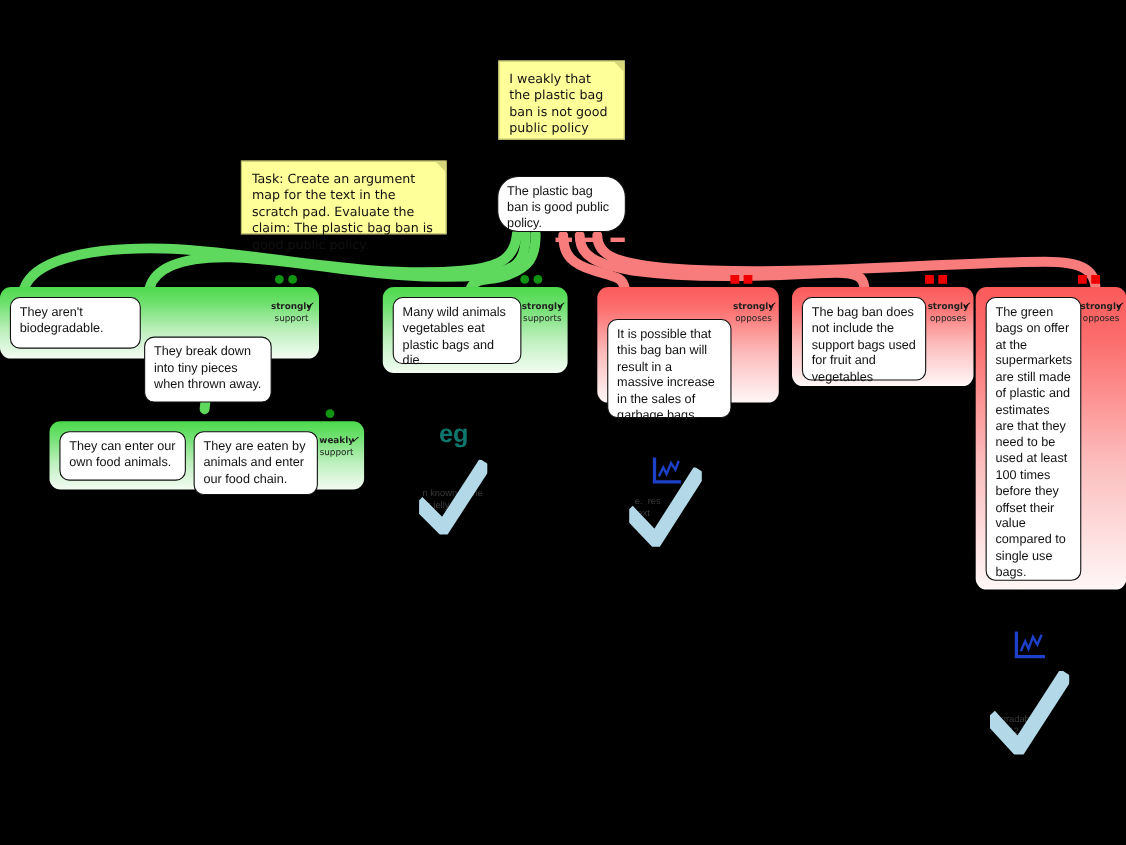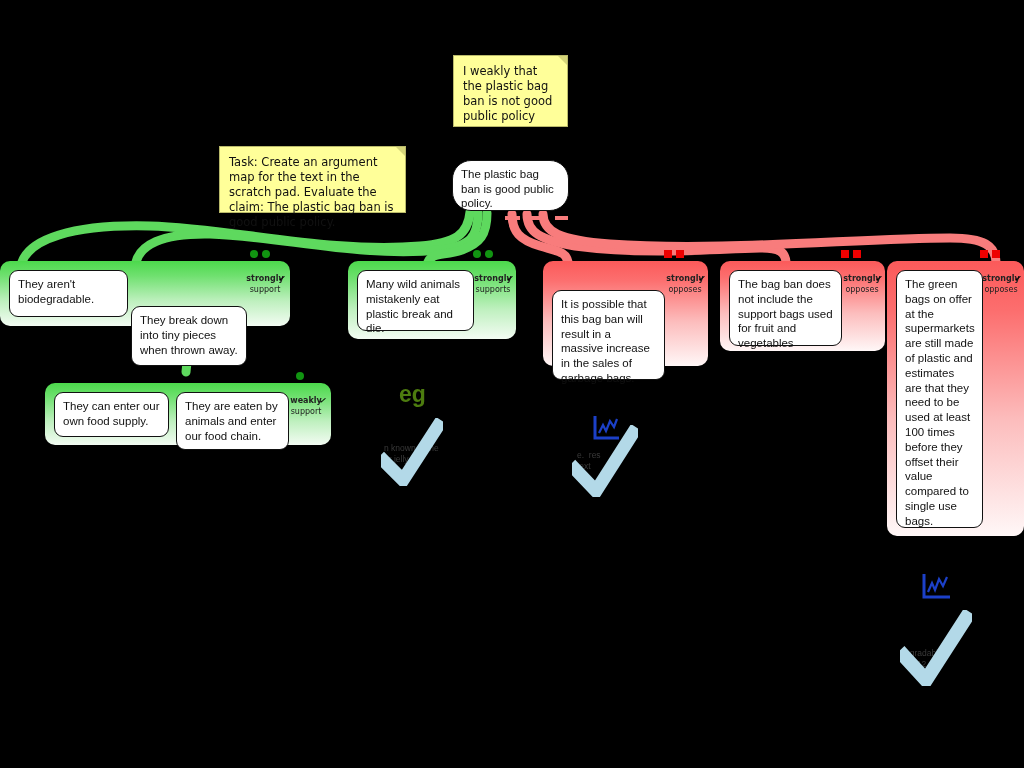--- a/index.html
+++ b/index.html
@@ -131,21 +131,21 @@
     line-height: 14.8px;
     color: #111111;
   }
 
   
   .eg-label {
     position: absolute;
     font-family: "Liberation Sans", sans-serif;
     font-weight: bold;
     font-size: 23px;
-    color: #4d7c0f;
+    color: #0f766e;
     z-index: 30;
   }
   .ghost-text {
     position: absolute;
     font-family: "Liberation Sans", sans-serif;
     font-size: 8.5px;
     line-height: 11px;
     color: #3a3a3a;
     white-space: pre;
     z-index: 28;
@@ -216,39 +216,39 @@
   <div class="group support" style="left:45px; top:383px; width:286px; height:62px;">
     <div class="dots" style="right:27px;">
       <span class="dot round"></span>
     </div>
     <div class="group-label" style="right:2px;">
       <span class="pen">✓</span>
       <div>weakly</div>
       <div class="lbl2">support</div>
     </div>
     <div class="card" style="left:9px; top:9px; width:115px; height:45px;">
-      <span>They can enter our own food supply.</span>
+      <span>They can enter our own food animals.</span>
     </div>
     <div class="card" style="left:131px; top:9px; width:113px; height:58px;">
       <span>They are eaten by animals and enter our food chain.</span>
     </div>
   </div>
 
   <div class="group support" style="left:348px; top:261px; width:168px; height:78px;">
     <div class="dots" style="right:23px;">
       <span class="dot round"></span>
       <span class="dot round"></span>
     </div>
     <div class="group-label" style="right:0px;">
       <span class="pen">✓</span>
       <div>strongly</div>
       <div class="lbl2">supports</div>
     </div>
     <div class="card" style="left:9px; top:9px; width:117px; height:61px;">
-      <span>Many wild animals mistakenly eat plastic break and die.</span>
+      <span>Many wild animals vegetables eat plastic bags and die.</span>
     </div>
   </div>
 
   <div class="group oppose" style="left:543px; top:261px; width:165px; height:105px;">
     <div class="dots" style="right:24px;">
       <span class="dot square"></span>
       <span class="dot square"></span>
     </div>
     <div class="group-label" style="right:0px;">
       <span class="pen">✓</span>

